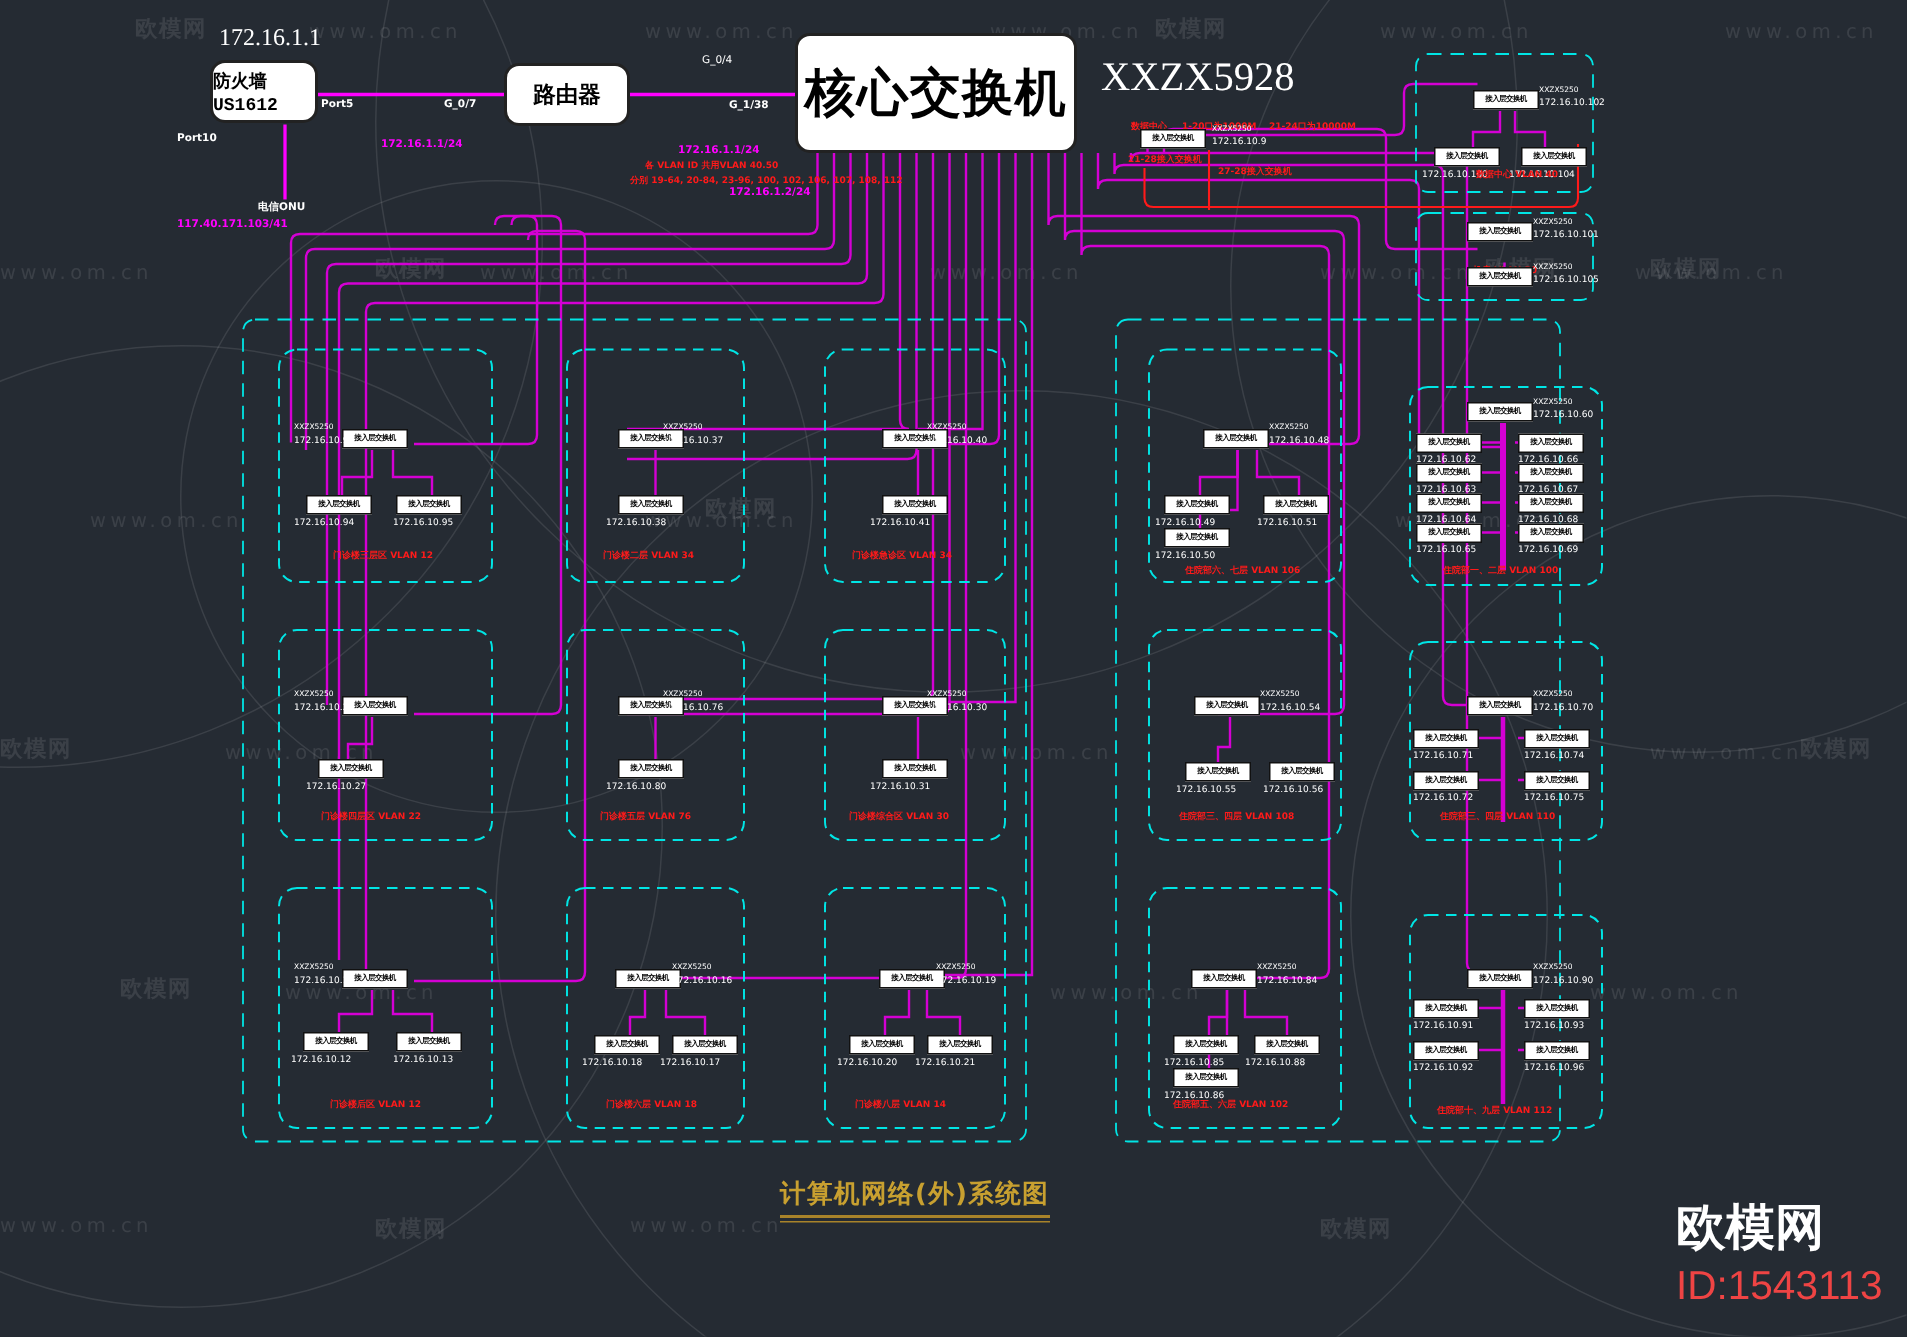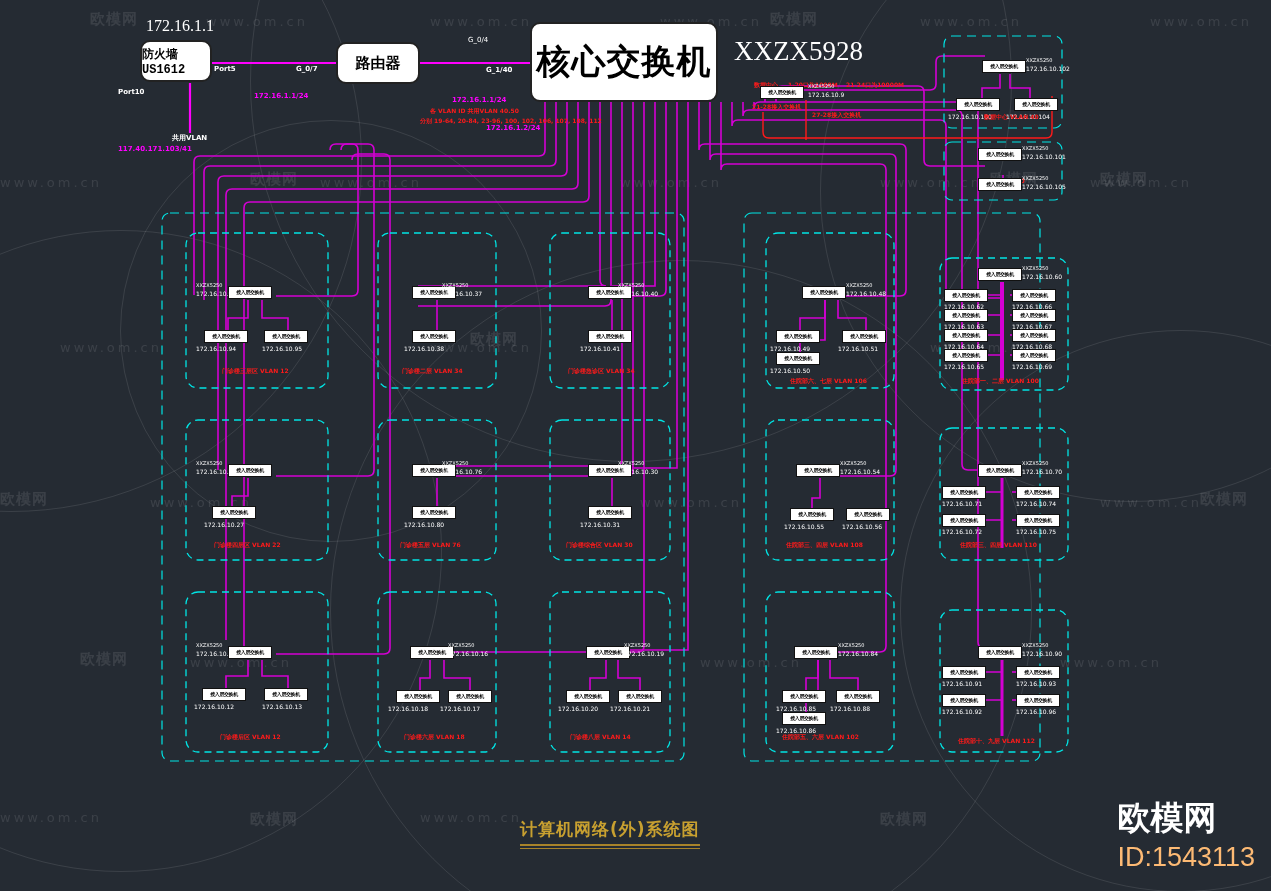--- a/index.html
+++ b/index.html
@@ -38,30 +38,30 @@
 
   
   svg.layer{position:absolute;left:0;top:0;width:1271px;height:891px;overflow:visible;}
   .grp{fill:none;stroke:#00e5e5;stroke-width:1.3;stroke-dasharray:7 5;}
   .grp-out{fill:none;stroke:#00e5e5;stroke-width:1.2;stroke-dasharray:9 6;}
   .wire{fill:none;stroke:#d400d4;stroke-width:1.6;}
   .wire-b{fill:none;stroke:#ff00ff;stroke-width:2.2;}
   .wire-r{fill:none;stroke:#ff1a1a;stroke-width:1.4;}
 
   
-  #title-block{position:absolute;left:520px;top:818px;text-align:left;}
+  #title-block{position:absolute;left:520px;top:784px;text-align:left;}
   #title-block .t{font-family:"DejaVu Sans",sans-serif;font-size:17px;font-weight:bold;
                   color:#c8a030;letter-spacing:1px;}
   #title-block .r1{height:2px;background:#a8832a;margin-top:3px;}
   #title-block .r2{height:1px;background:#a8832a;margin-top:2px;}
 
   
   #corner{position:absolute;right:16px;bottom:18px;text-align:left;}
   #corner .big{font-family:"DejaVu Sans",sans-serif;font-size:33px;font-weight:bold;color:#fff;}
-  #corner .id{font-family:"Liberation Sans",sans-serif;font-size:27px;color:#fdba74;margin-top:1px;}
+  #corner .id{font-family:"Liberation Sans",sans-serif;font-size:27px;color:#ef4444;margin-top:1px;}
 </style>
 </head>
 <body>
 
 <div id="stage">
 
   <div class="bg-circle" style="left:-340px;top:-190px;width:700px;height:700px;"></div>
   <div class="bg-circle" style="left:-200px;top:230px;width:640px;height:640px;"></div>
   <div class="bg-circle" style="left:250px;top:-300px;width:760px;height:760px;"></div>
   <div class="bg-circle" style="left:330px;top:260px;width:700px;height:700px;"></div>
@@ -245,29 +245,29 @@
   <div class="bigbox" style="left:140px;top:40px;width:72px;height:42px;">
     <span class="zh" style="font-size:12px;">防火墙US1612</span>
   </div>
 
   <div class="lbl lbl-w" style="left:214px;top:65px;font-size:7px;font-weight:bold;">Port5</div>
   <div class="lbl lbl-m" style="left:254px;top:44px;font-size:7px;">172.16.1.1/24</div>
   <div class="lbl lbl-w" style="left:296px;top:65px;font-size:7px;font-weight:bold;">G_0/7</div>
 
   <div class="lbl lbl-w" style="left:118px;top:88px;font-size:7px;font-weight:bold;">Port10</div>
   <div class="lbl lbl-m" style="left:118px;top:97px;font-size:7px;">117.40.171.103/41</div>
-  <div class="lbl lbl-w" style="left:172px;top:134px;font-size:7px;font-weight:bold;">共用VLAN</div>
+  <div class="lbl lbl-w" style="left:172px;top:134px;font-size:7px;font-weight:bold;">电信ONU</div>
 
   <div class="bigbox" style="left:336px;top:42px;width:84px;height:42px;">
     <span class="zh" style="font-size:15px;">路由器</span>
   </div>
 
   <div class="lbl lbl-w" style="left:424px;top:36px;font-size:7px;font-weight:normal;margin-left:44px;">G_0/4</div>
   <div class="lbl lbl-m" style="left:452px;top:48px;font-size:7px;">172.16.1.1/24</div>
-  <div class="lbl lbl-w" style="left:486px;top:66px;font-size:7px;font-weight:bold;">G_1/40</div>
+  <div class="lbl lbl-w" style="left:486px;top:66px;font-size:7px;font-weight:bold;">G_1/38</div>
   <div class="lbl lbl-m" style="left:486px;top:76px;font-size:7px;">172.16.1.2/24</div>
 
   <div class="bigbox" style="left:530px;top:22px;width:188px;height:80px;">
     <span class="zh" style="font-size:34px;letter-spacing:1px;">核心交换机</span>
   </div>
   <div class="lbl lbl-w" style="left:586px;top:86px;font-size:8px;">1-20口为下连口</div>
 
   <div class="lbl lbl-w" style="left:734px;top:36px;font-size:27px;font-family:'Liberation Serif',serif;">XXZX5928</div>
 
   <div class="lbl lbl-r" style="left:430px;top:108px;font-size:6px;">各 VLAN ID 共用VLAN 40.50</div>

